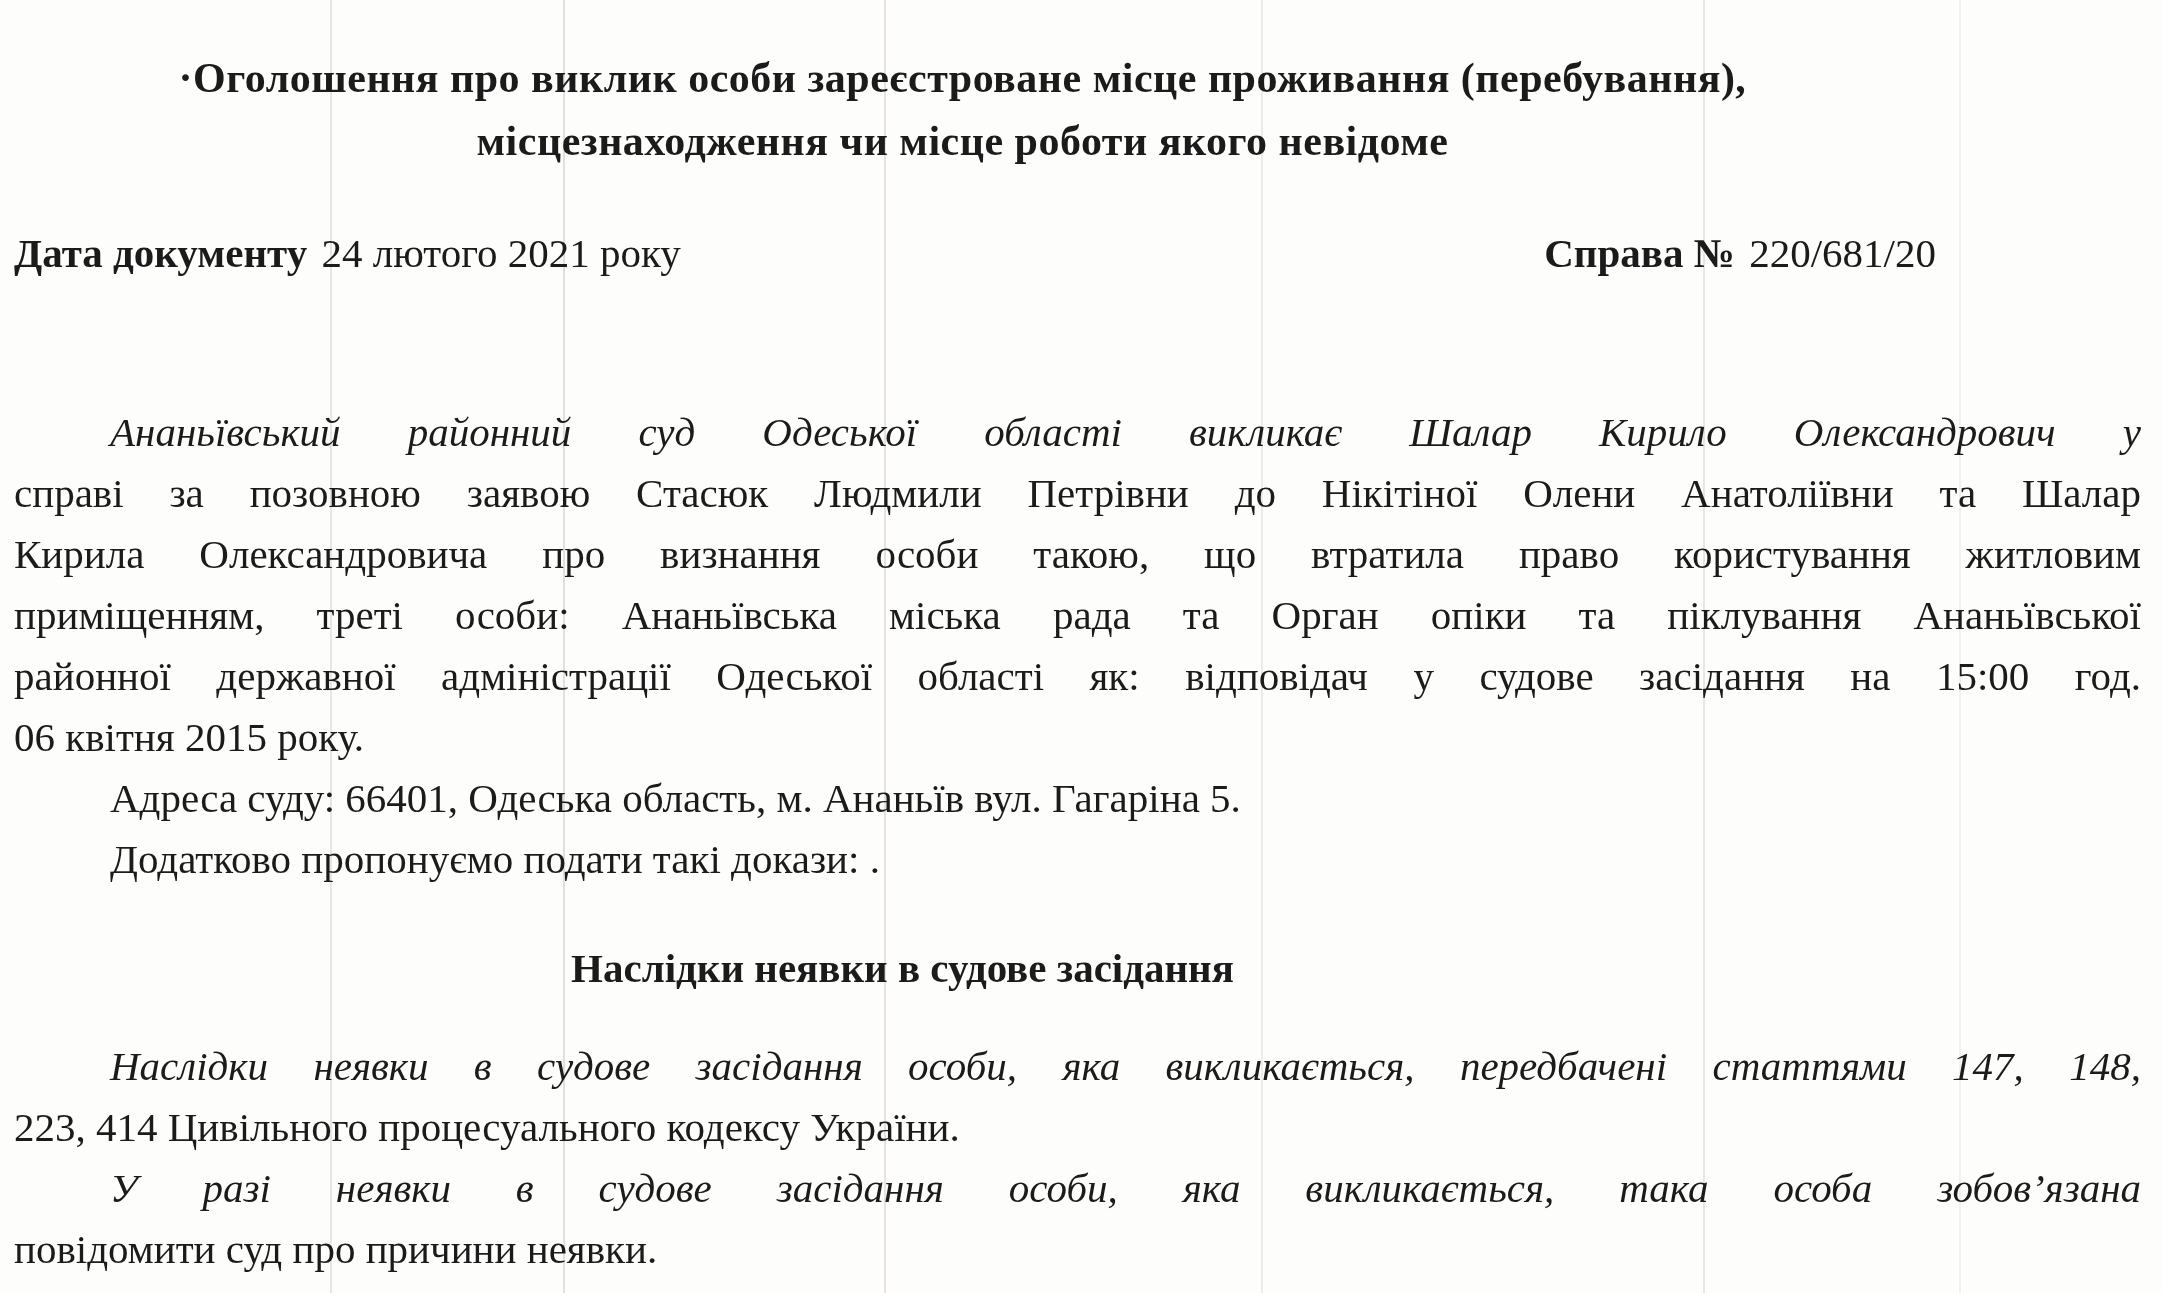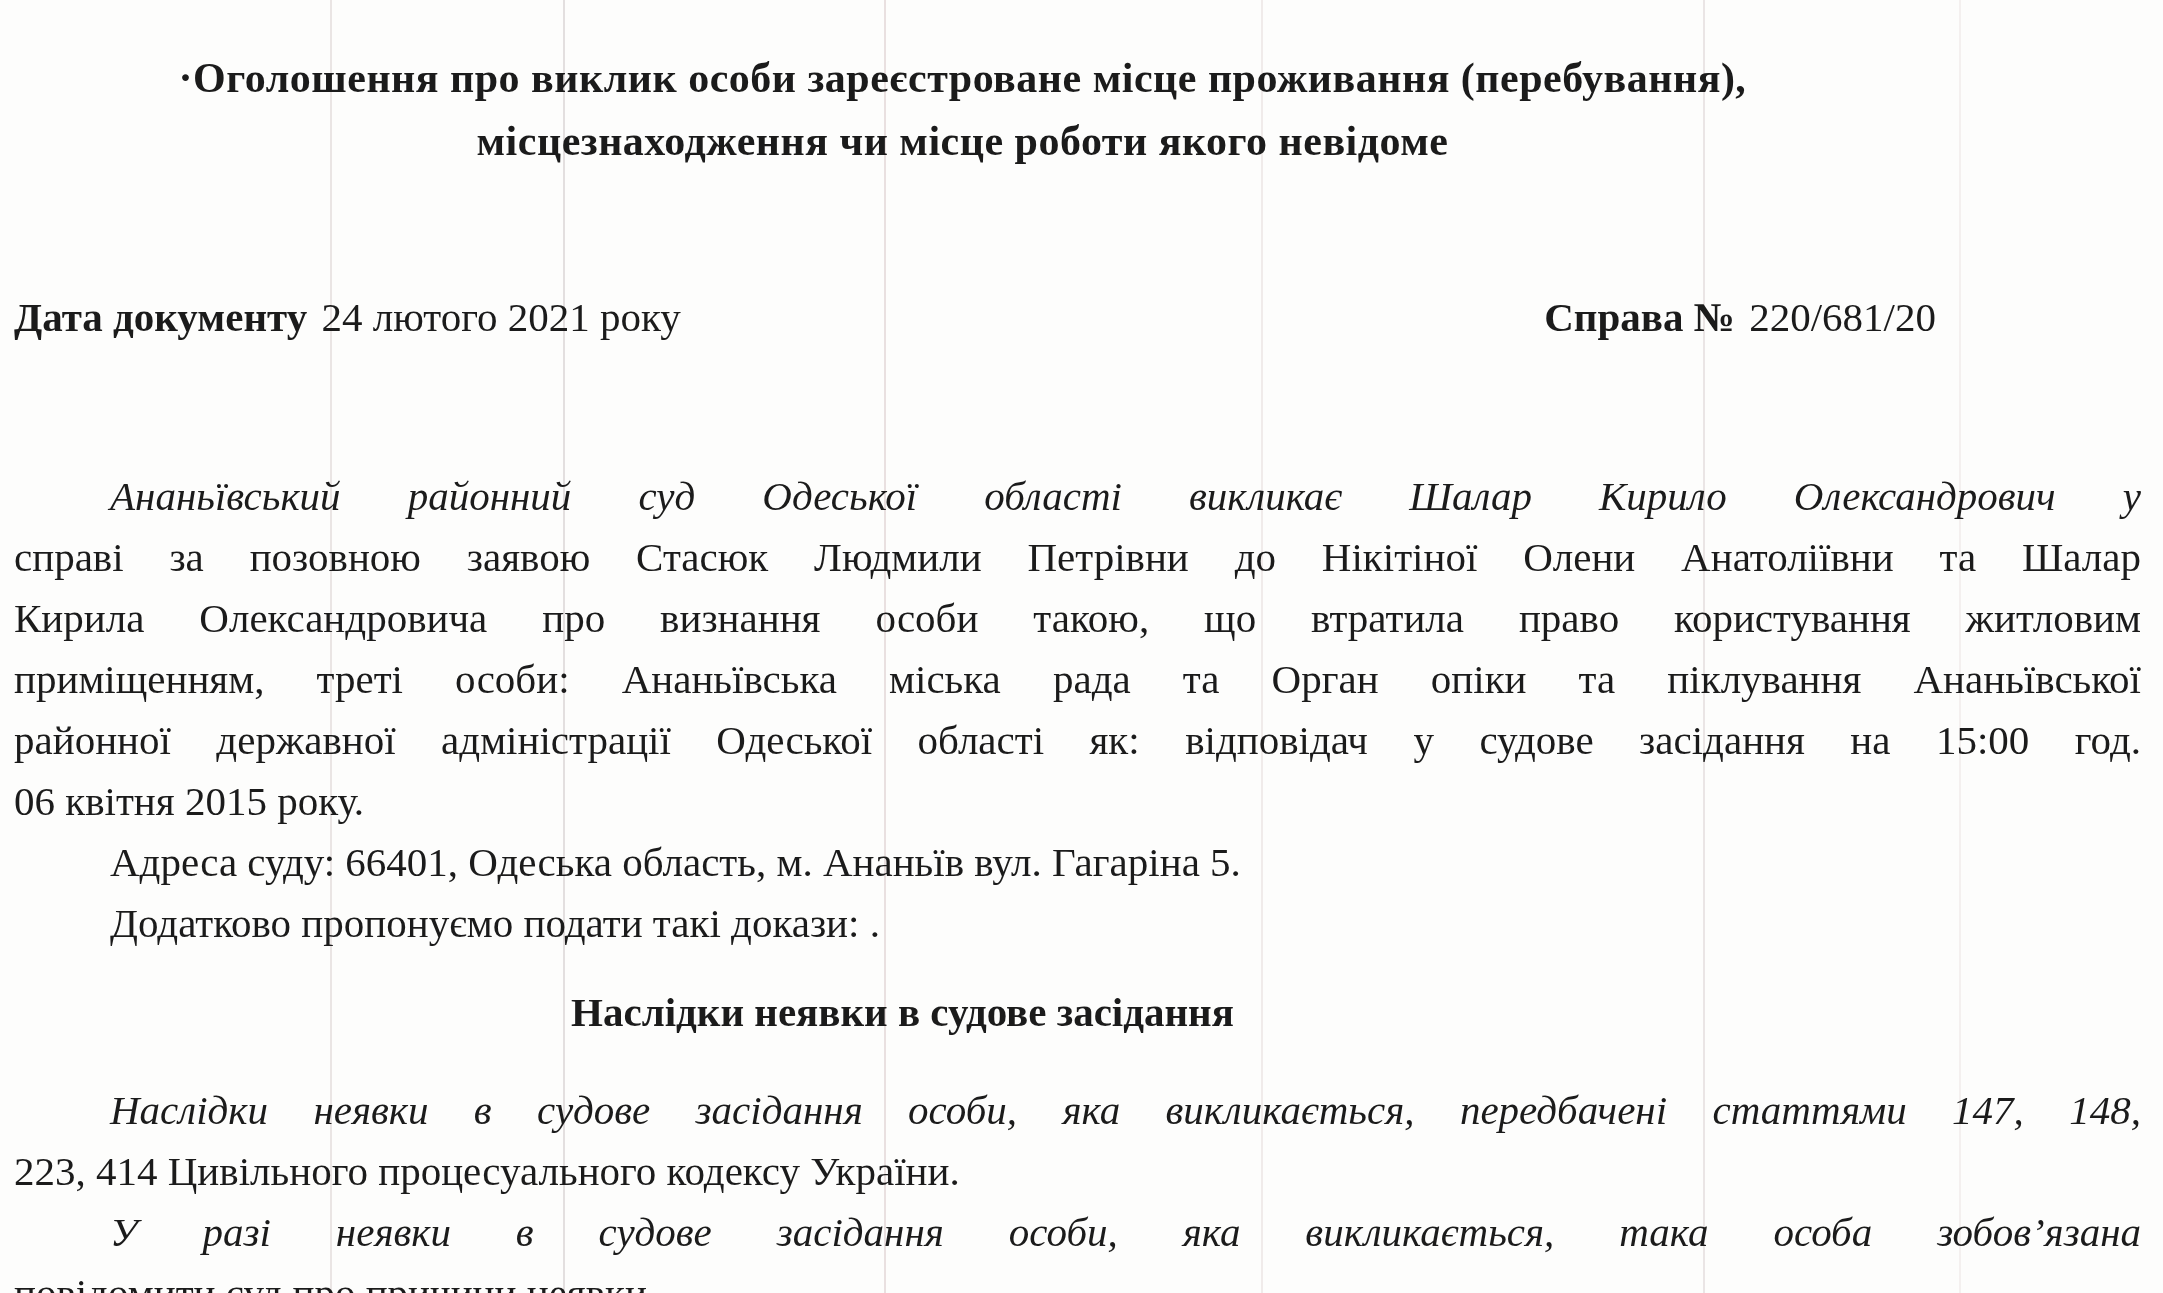--- a/index.html
+++ b/index.html
@@ -31,21 +31,21 @@
   .title-block {
     padding-right: 230px;
     text-align: center;
     font-weight: bold;
     font-size: 42px;
     line-height: 63px;
     letter-spacing: 0.5px;
     margin-top: 37px;
   }
   .meta-row {
-    margin-top: 114px;
+    margin-top: 50px;
     display: flex;
     justify-content: space-between;
     padding-right: 205px;
     font-size: 41px;
     line-height: 61px;
   }
   .meta-label { font-weight: bold; }
   .meta-value { margin-left: 0.35em; }
   .body-block {
     margin-top: 118px;
@@ -60,21 +60,21 @@
     text-align-last: left;
   }
   .para .tline:first-child {
     padding-left: 96px;
     font-style: italic;
   }
   .single-line {
     padding-left: 96px;
   }
   .section-heading {
-    margin-top: 28px;
+    margin-top: 48px;
     padding-right: 350px;
     text-align: center;
     font-weight: bold;
     font-size: 41px;
     line-height: 61px;
   }
   .after-heading {
     margin-top: 37px;
   }
 </style>

